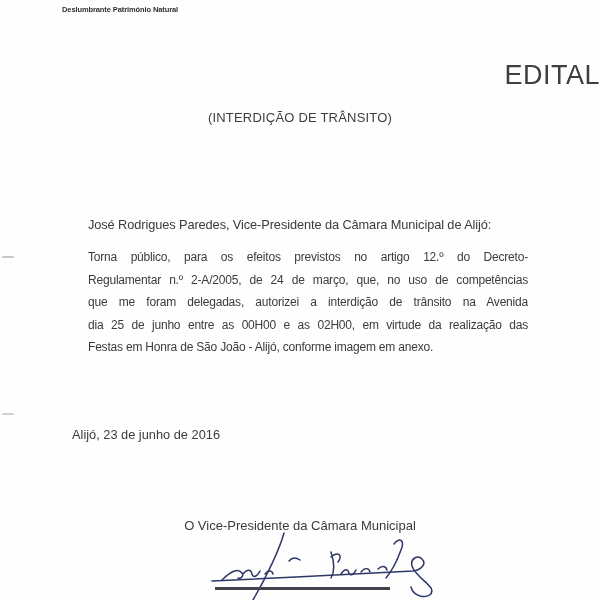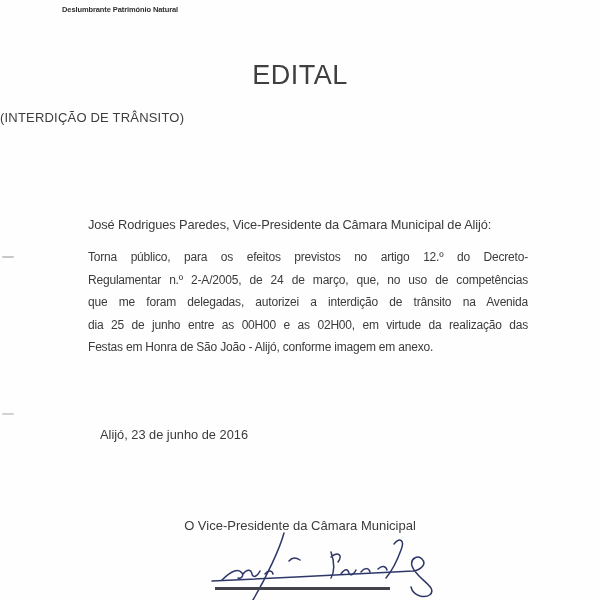--- a/index.html
+++ b/index.html
@@ -15,48 +15,48 @@
   }
   .tagline{
     position:absolute;left:62px;top:5px;
     font-size:7.5px;font-weight:700;letter-spacing:-0.1px;
     color:#2e2e2e;
     transform:scaleY(1.05);transform-origin:left top;
     white-space:nowrap;
   }
   .title{
     position:absolute;left:0;right:0;top:62px;
-    text-align:center;
+    text-align:right;
     font-size:27px;line-height:27px;
     color:#3f3f3f;letter-spacing:0.5px;
     font-weight:400;
   }
   .subtitle{
     position:absolute;left:0;right:0;top:110px;
-    text-align:left;
+    text-align:center;
     font-size:13px;line-height:16px;
     color:#3d3d3d;letter-spacing:0.2px;
   }
   .addresser{
     position:absolute;left:88px;top:217px;
     font-size:12.8px;line-height:16px;letter-spacing:-0.1px;
     white-space:nowrap;color:#3b3b3b;
   }
   .bodytext{
     position:absolute;left:88px;top:246px;width:440px;
   }
   .pline{
     width:440px;height:22.5px;overflow:hidden;
     font-size:12px;line-height:22.5px;letter-spacing:-0.2px;
     text-align:justify;text-align-last:justify;
     color:#3b3b3b;white-space:normal;
   }
   .pline.last{text-align-last:left;}
   .dateline{
-    position:absolute;left:100px;top:427px;
+    position:absolute;left:72px;top:427px;
     font-size:12.8px;line-height:16px;color:#3b3b3b;
     white-space:nowrap;
   }
   .signoff{
     position:absolute;left:0;right:0;top:518px;
     text-align:center;
     font-size:13px;line-height:16px;color:#3b3b3b;
   }
   .signature{
     position:absolute;left:185px;top:528px;width:270px;height:72px;

